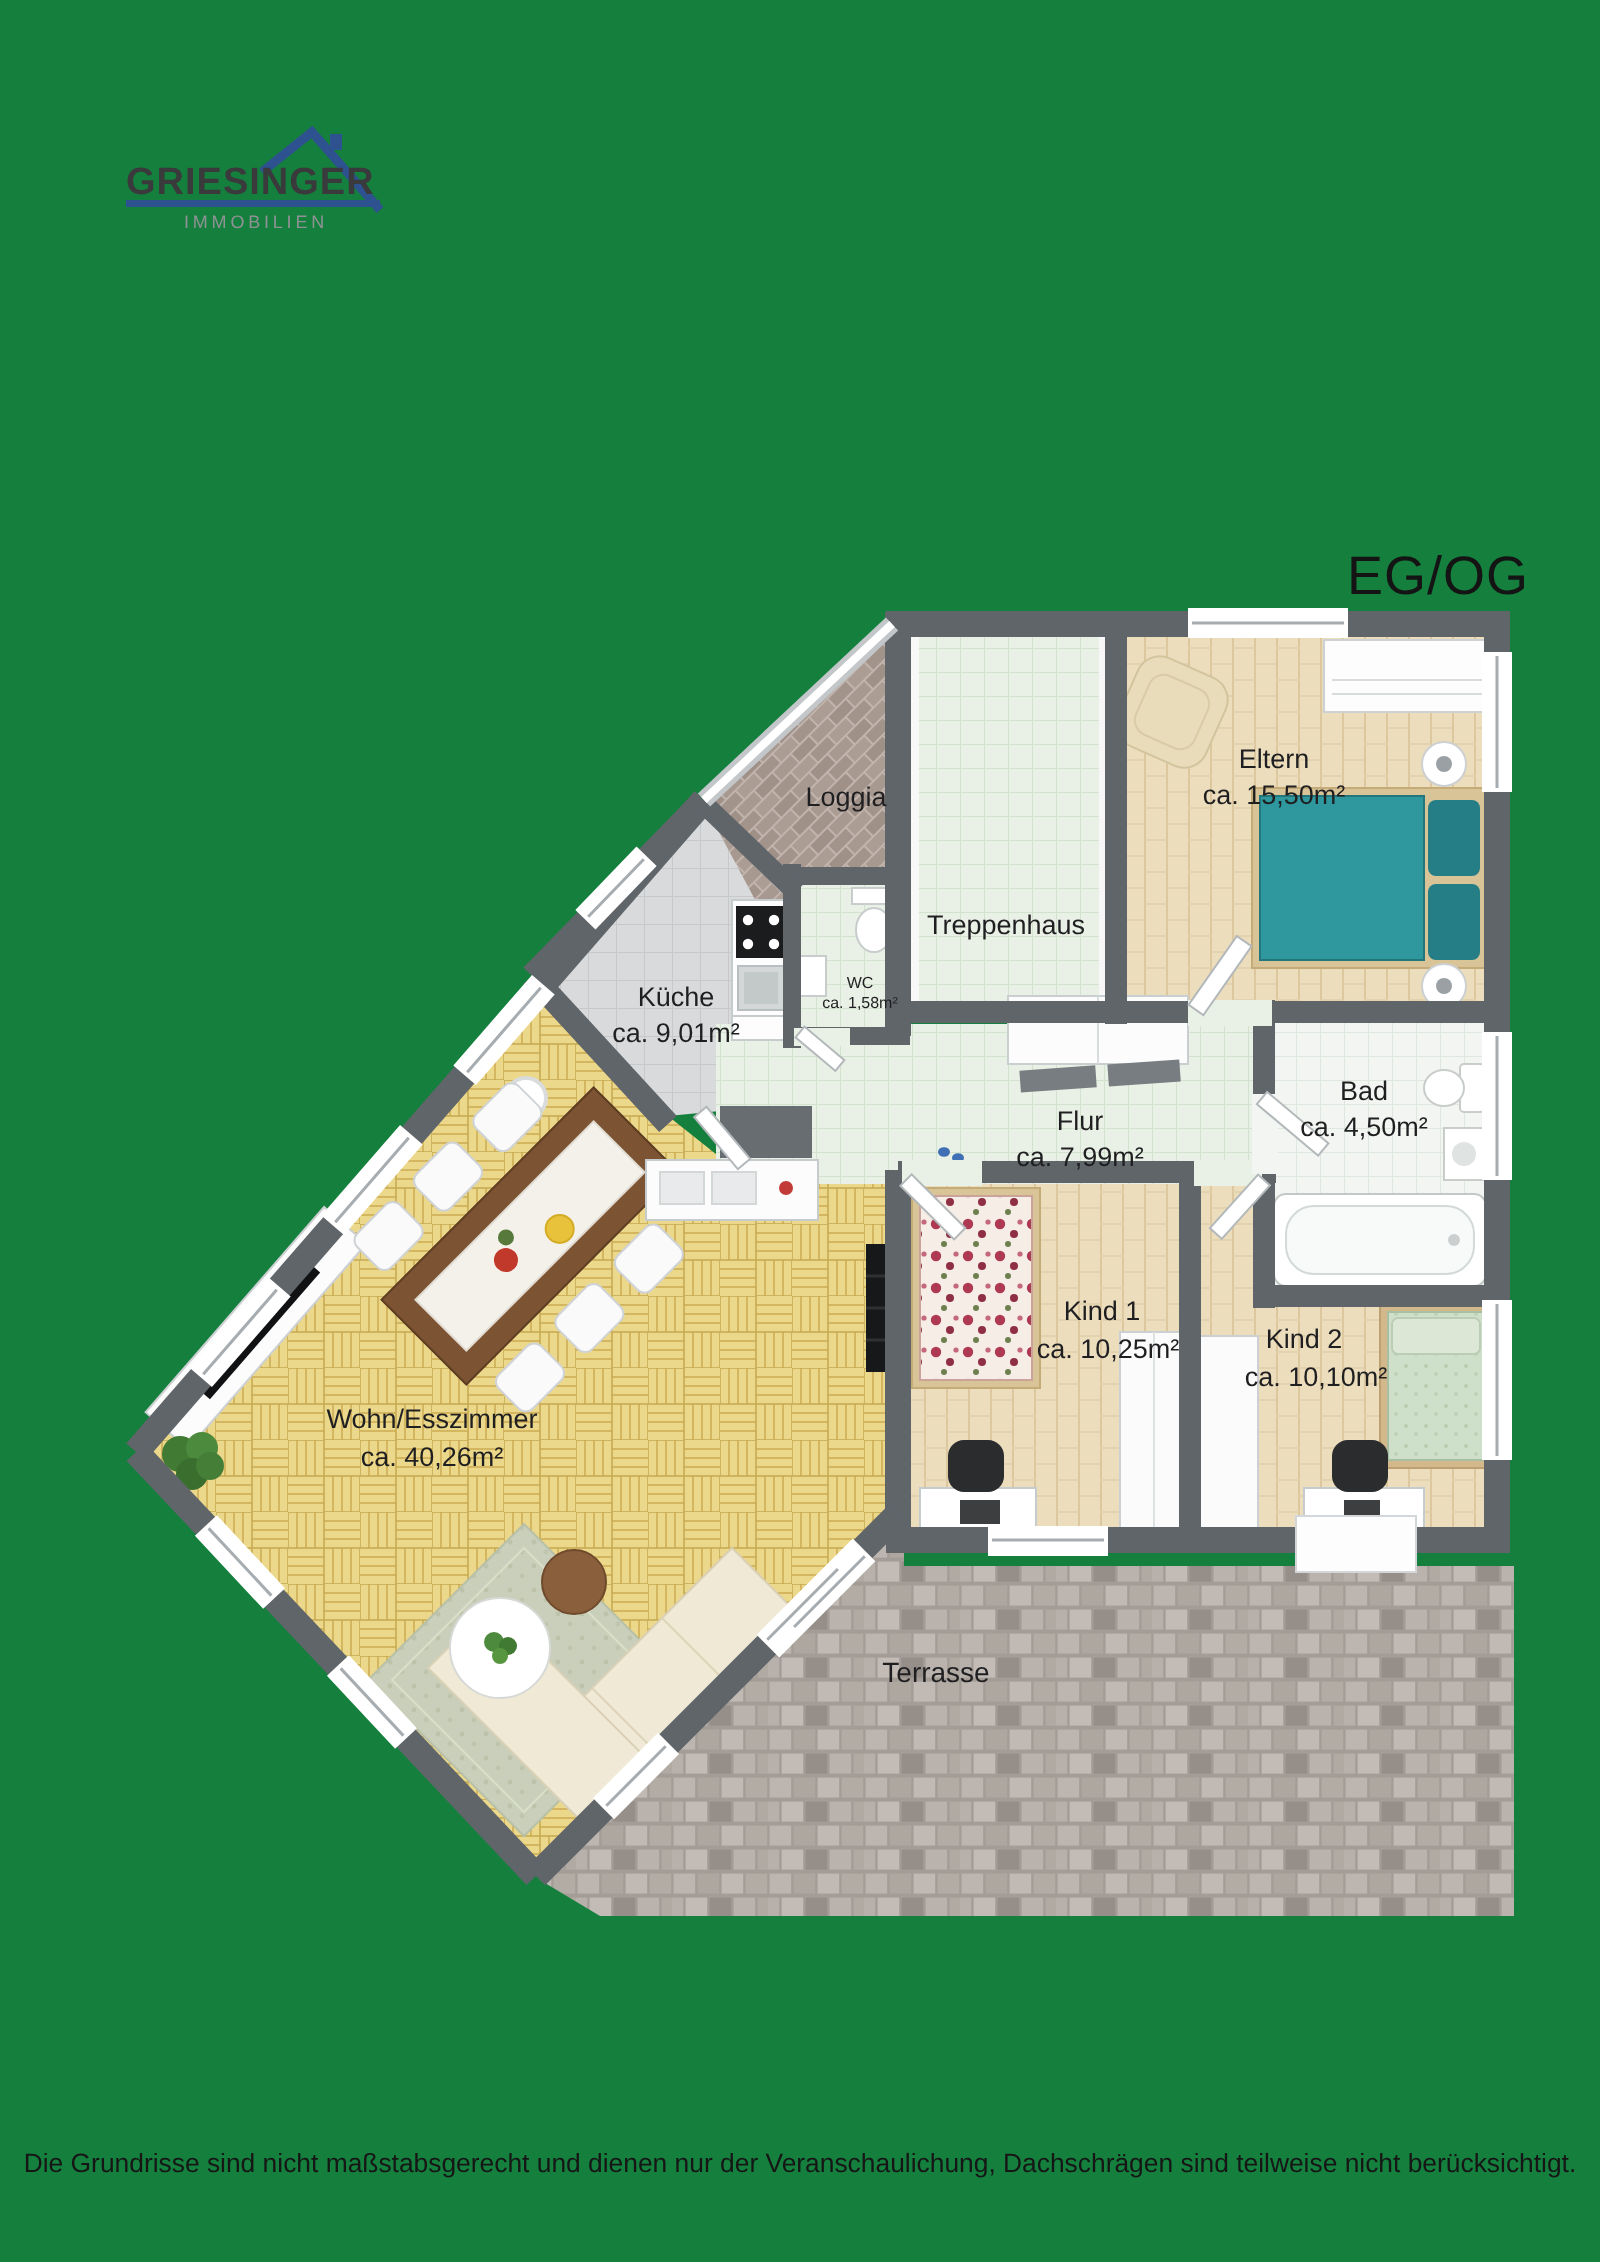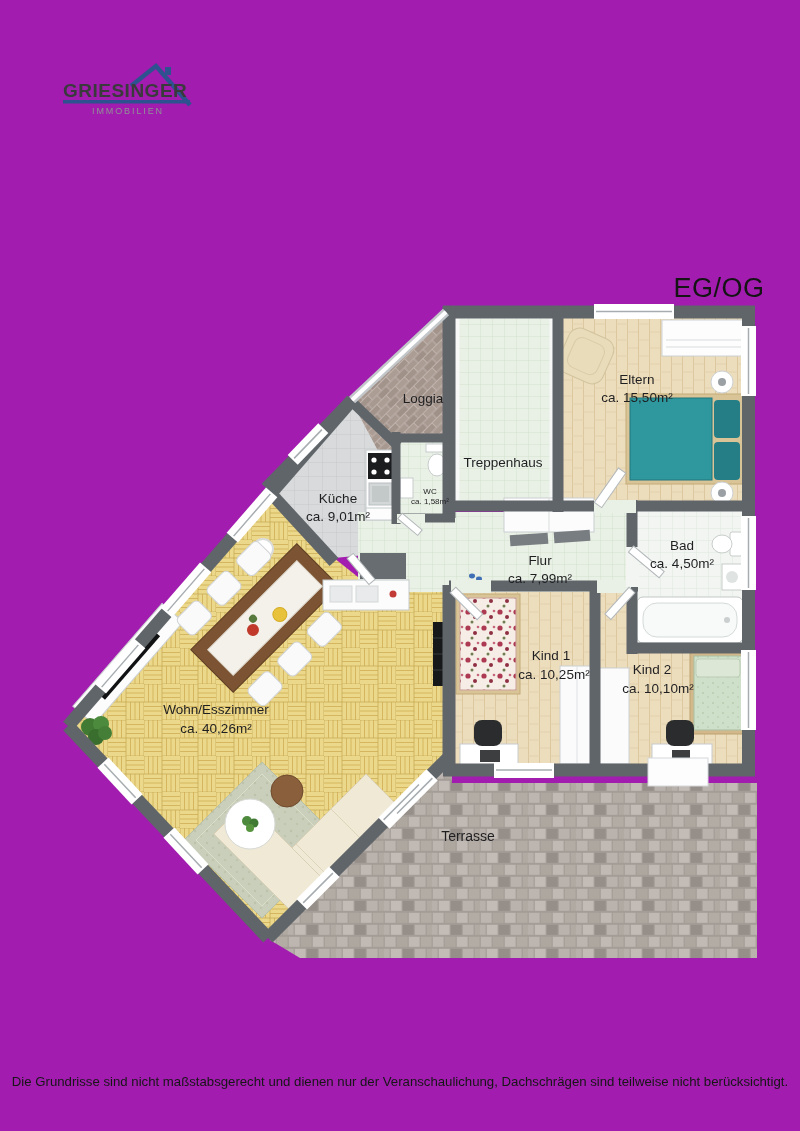--- a/index.html
+++ b/index.html
@@ -1,16 +1,16 @@
 <!DOCTYPE html>
 <html><head>
 <meta charset="utf-8">
 <style>
   html,body{margin:0;padding:0;background:#ffffff;}
-  .page{position:relative;width:800px;height:1131px;background:#a21caf;overflow:hidden;
+  .page{position:relative;width:800px;height:1131px;background:#15803d;overflow:hidden;
         font-family:"Liberation Sans",sans-serif;}
   svg text{font-family:"Liberation Sans",sans-serif;fill:#1f1f21;}
   .room-label{font-size:13.5px;}
   .room-label-sm{font-size:8px;}
   .big-label{font-size:14px;}
   .title{font-size:27px;letter-spacing:.5px;fill:#141414;}
   .footer-text{font-size:13.2px;fill:#161616;}
   .brand{font-size:19px;font-weight:bold;fill:#3a3a3c;letter-spacing:.5px;}
   .tagline{font-size:9px;fill:#8f9295;letter-spacing:1.9px;}
 </style>

